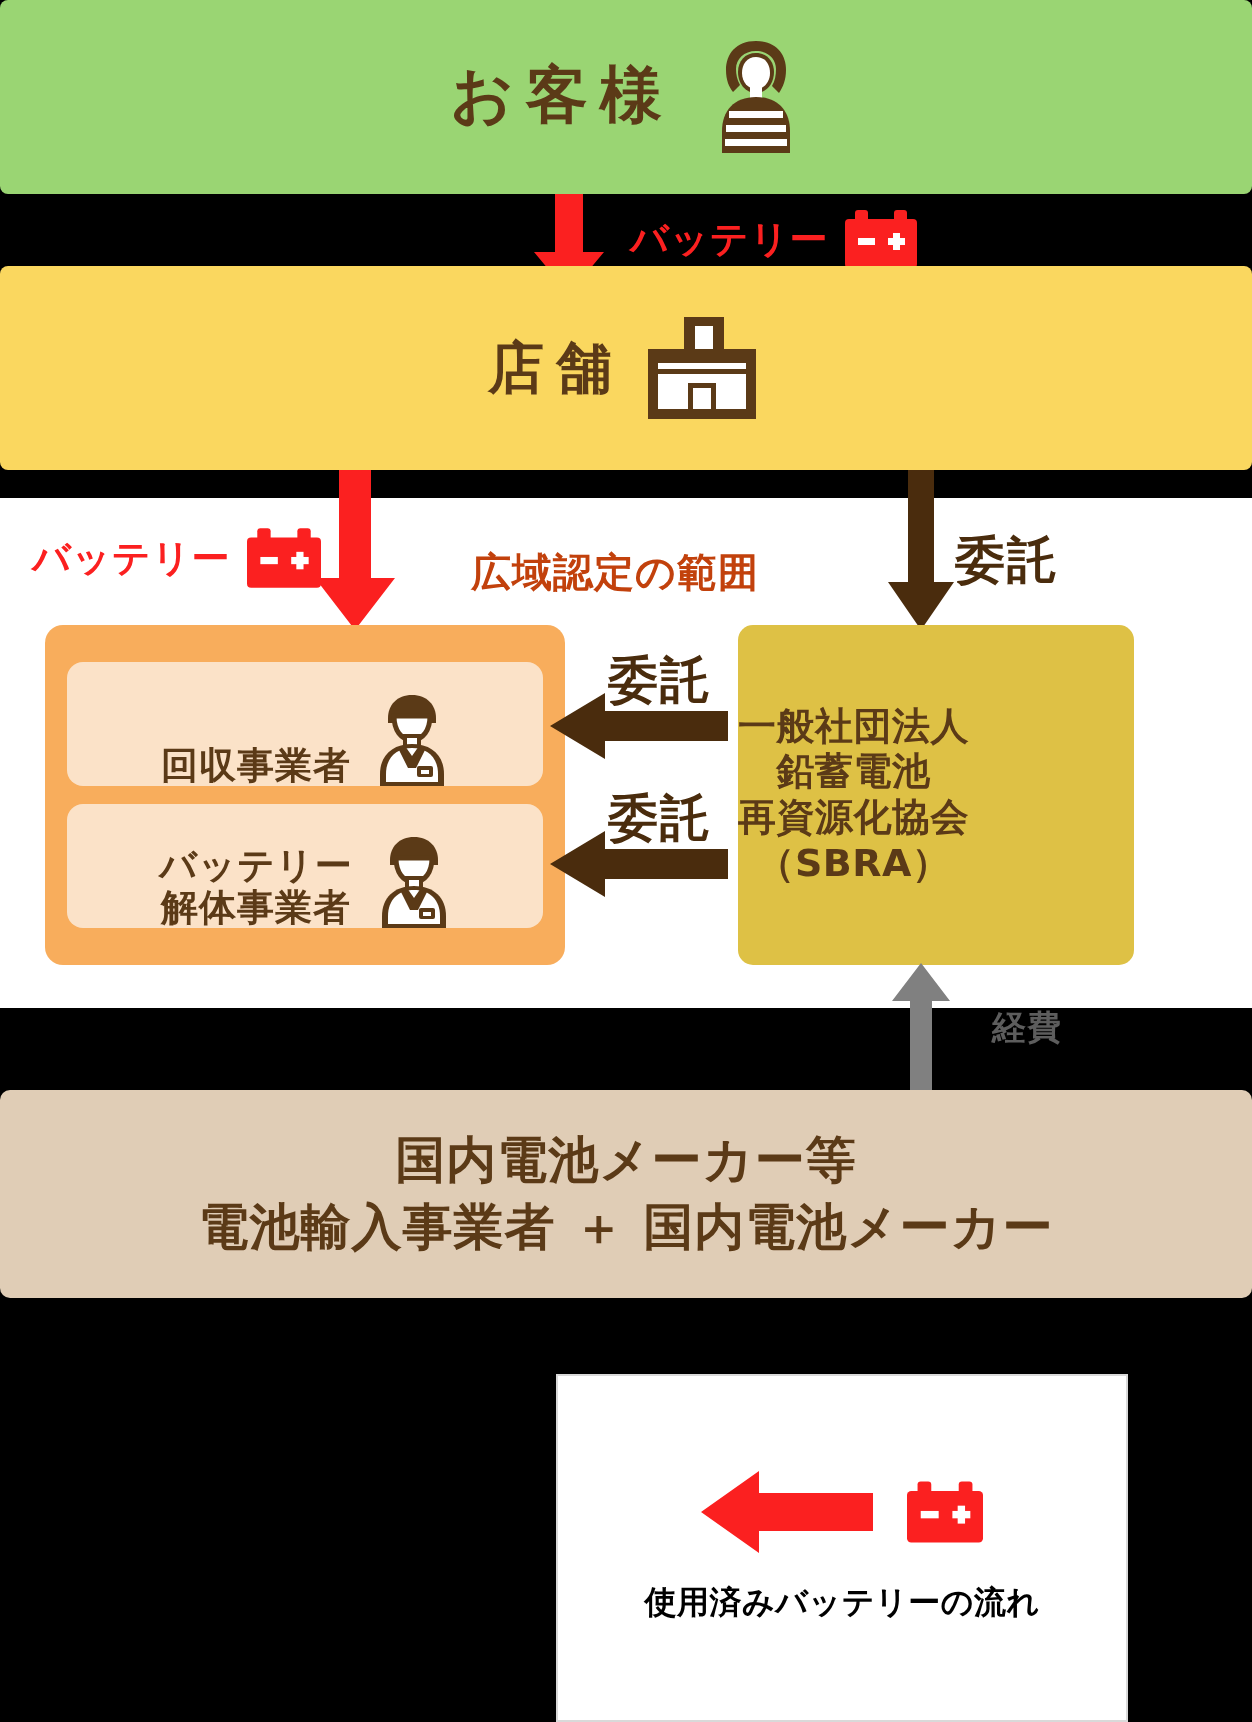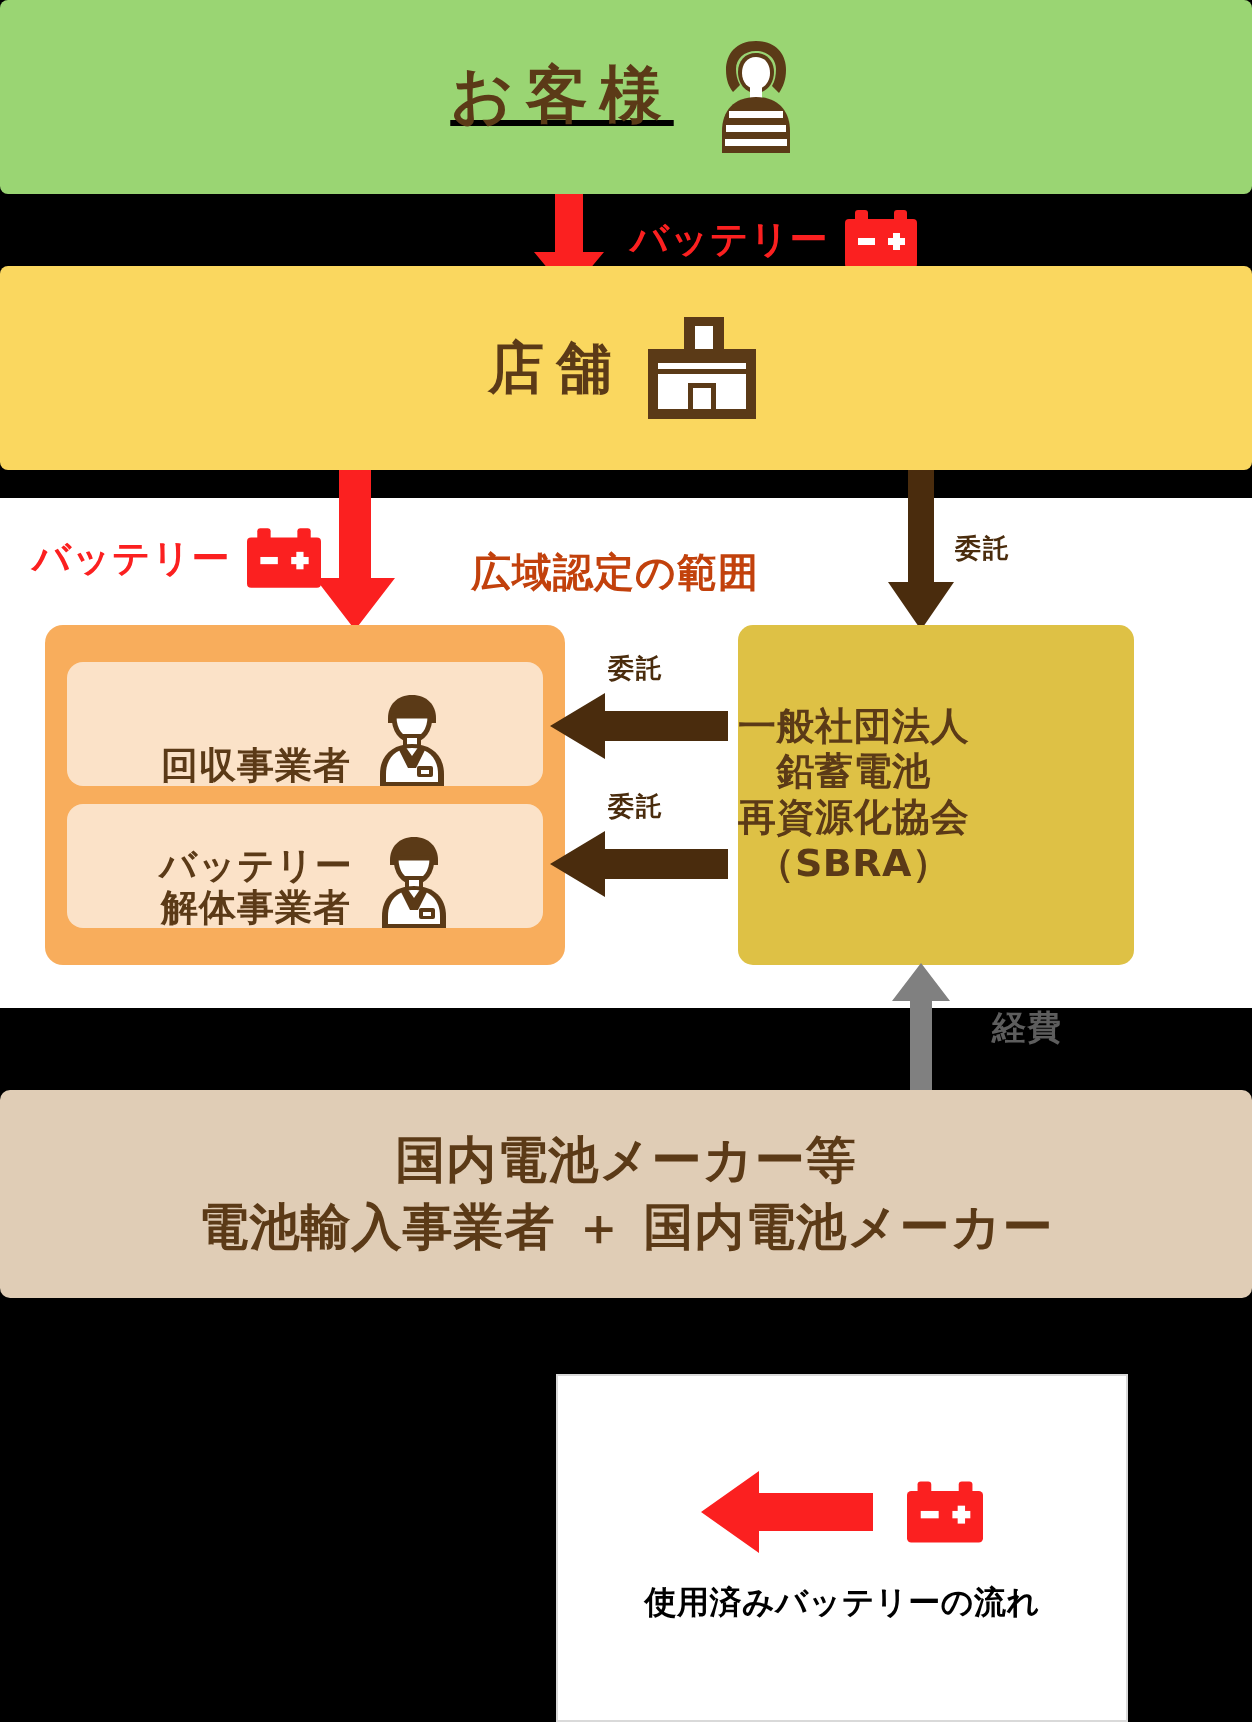--- a/index.html
+++ b/index.html
@@ -7,21 +7,21 @@
     width:1252px;height:1722px;position:relative;overflow:hidden;
     font-family:"DejaVu Sans","Liberation Sans",sans-serif;
   }
   .stage{position:absolute;inset:0;}
   .abs{position:absolute;}
 
   
   #customer-band{
     left:0;top:0;width:1252px;height:194px;
     background:#9ad573;border-radius:8px;
-    display:flex;align-items:center;justify-content:center;gap:36px;text-decoration:underline;
+    display:flex;align-items:center;justify-content:center;gap:36px;
   }
   #customer-band .blabel{
     font-size:62px;font-weight:700;color:#5b3a17;letter-spacing:12px;
     line-height:1;transform:translateY(-2px);
   }
 
   
   #store-band{
     left:0;top:266px;width:1252px;height:204px;
     background:#fad75f;border-radius:8px;
@@ -86,21 +86,21 @@
     left:556px;top:1374px;width:572px;height:348px;
     background:#fff;border:2px solid #d9d9d9;box-sizing:border-box;
     display:flex;flex-direction:column;align-items:center;justify-content:center;gap:28px;text-align:right;
   }
   #legend-row{display:flex;align-items:center;justify-content:center;gap:34px;}
   #legend-caption{font-size:32px;font-weight:700;color:#000;letter-spacing:0.5px;}
 
   
   .alabel{font-weight:800;line-height:1;}
   .lbl-red{color:#fb2020;font-size:38px;letter-spacing:1px;}
-  .lbl-brown{color:#4a2c0d;font-size:26px;letter-spacing:2px;}
+  .lbl-brown{color:#4a2c0d;font-size:50px;letter-spacing:2px;}
   .lbl-gray{color:#5d5d5d;font-size:34px;letter-spacing:1px;}
 
   #battery-label-1{left:630px;top:210px;display:flex;align-items:center;gap:16px;}
   #battery-label-2{left:32px;top:528px;display:flex;align-items:center;gap:16px;}
   #itaku-label-top{left:955px;top:535px;}
   #itaku-label-1{left:608px;top:655px;}
   #itaku-label-2{left:608px;top:793px;}
   #keihi-label{left:944px;top:1010px;margin-left:48px;}
 
   

